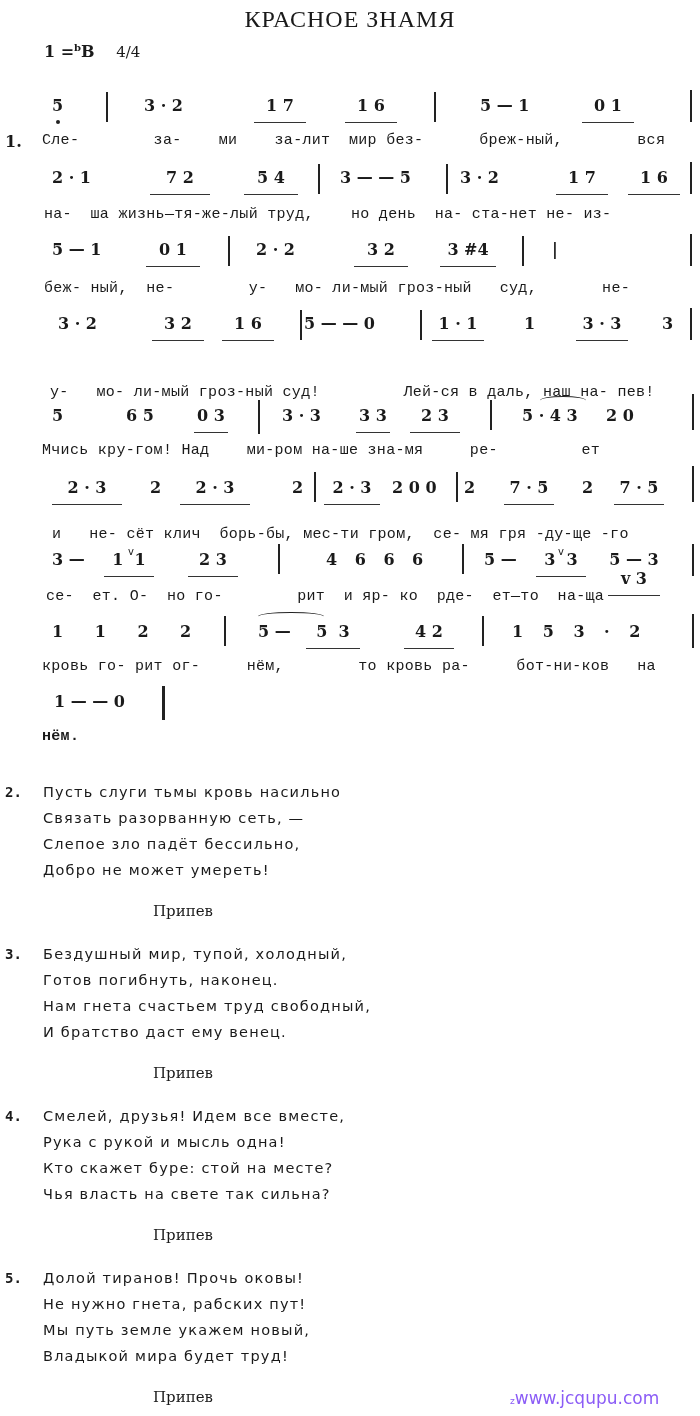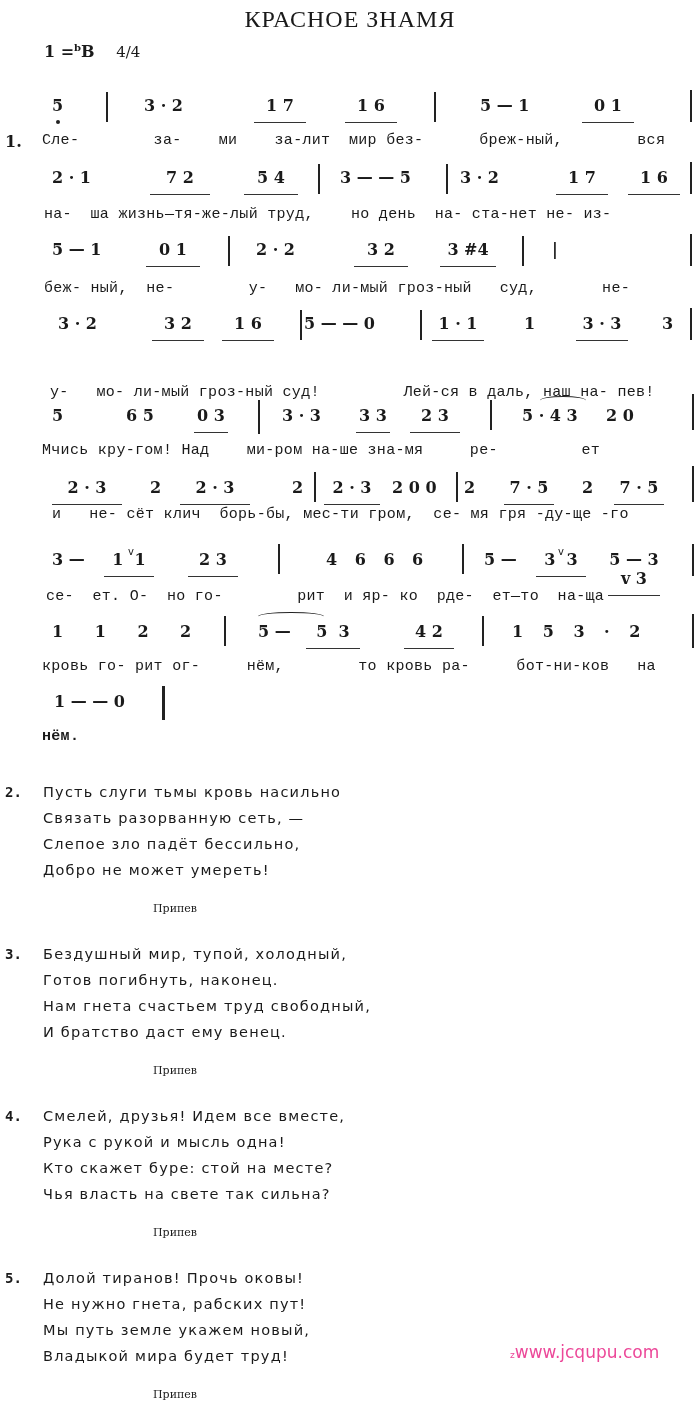--- a/index.html
+++ b/index.html
@@ -12,24 +12,24 @@
   .tok { position:absolute; font-family:"DejaVu Serif", serif; font-weight:bold; font-size:16px; text-align:center; }
   .tok.u { border-bottom:1.5px solid #333; padding-bottom:7px; }
   .dot-below::after { content:""; position:absolute; left:50%; bottom:-9px; width:4px; height:4px; margin-left:-2px; border-radius:50%; background:#222; }
   .bar { position:absolute; width:2px; background:#222; }
   .bar.end { width:3px; }
   .lyr { position:absolute; font-family:Liberation Mono, monospace; font-size:15px; white-space:pre; letter-spacing:0.3px; }
   .vnum { position:absolute; font-family:"DejaVu Serif", serif; font-size:16px; font-weight:bold; }
   .stanza { position:absolute; left:0; width:700px; }
   .stanza .num { position:absolute; left:5px; font-family:"DejaVu Sans Mono", monospace; font-size:14px; font-weight:bold; }
   .stanza .line { position:absolute; left:43px; font-family:"DejaVu Sans", sans-serif; font-size:14.5px; letter-spacing:1.2px; white-space:pre; }
-  .stanza .refrain { position:absolute; left:153px; font-family:"DejaVu Serif", serif; font-size:11px; }
+  .stanza .refrain { position:absolute; left:153px; font-family:"DejaVu Serif", serif; font-size:15px; }
   .slur { position:absolute; border-top:1.5px solid #222; border-radius:50% 50% 0 0; height:8px; }
   .breath { position:absolute; font-size:10px; font-family:"DejaVu Sans", sans-serif; }
-  .watermark { position:absolute; left:510px; top:1342px; font-family:"DejaVu Sans", sans-serif; font-size:17px; color:#ec4899; }
+  .watermark { position:absolute; left:510px; top:1388px; font-family:"DejaVu Sans", sans-serif; font-size:17px; color:#8b5cf6; }
   .watermark small { font-size:9px; }
 </style>
 </head>
 <body>
 
 <div class="title">КРАСНОЕ ЗНАМЯ</div>
 
 <div class="key">
   <span>1 =</span><sup>b</sup><span>B</span>
   <span class="meter">4/4</span>
@@ -115,21 +115,21 @@
   <span class="bar" style="left:314px;top:-6px;height:30px;"></span>
   <span class="tok u" style="left:324px;width:56px;">2 · 3</span>
   <span class="tok" style="left:392px;">2 0 0</span>
   <span class="bar" style="left:456px;top:-6px;height:30px;"></span>
   <span class="tok" style="left:464px;">2</span>
   <span class="tok u" style="left:504px;width:50px;">7 · 5</span>
   <span class="tok" style="left:582px;">2</span>
   <span class="tok u" style="left:614px;width:50px;">7 · 5</span>
   <span class="bar" style="left:692px;top:-12px;height:36px;"></span>
 </div>
-<div class="lyr" style="left:52px;top:506px;">и   не- сёт клич  борь-бы, мес-ти гром,  се- мя гря -ду-ще -го</div>
+<div class="lyr" style="left:52px;top:526px;">и   не- сёт клич  борь-бы, мес-ти гром,  се- мя гря -ду-ще -го</div>
 
 <div class="row" style="top:550px;">
   <span class="tok" style="left:52px;">3 —</span>
   <span class="tok u" style="left:104px;width:50px;">1&nbsp;&nbsp;1</span>
   <span class="breath" style="left:128px;top:-4px;">v</span>
   <span class="tok u" style="left:188px;width:50px;">2 3</span>
   <span class="bar" style="left:278px;top:-6px;height:30px;"></span>
   <span class="tok" style="left:326px;word-spacing:12px;">4 6 6 6</span>
   <span class="bar" style="left:462px;top:-6px;height:30px;"></span>
   <span class="tok" style="left:484px;">5 —</span>

